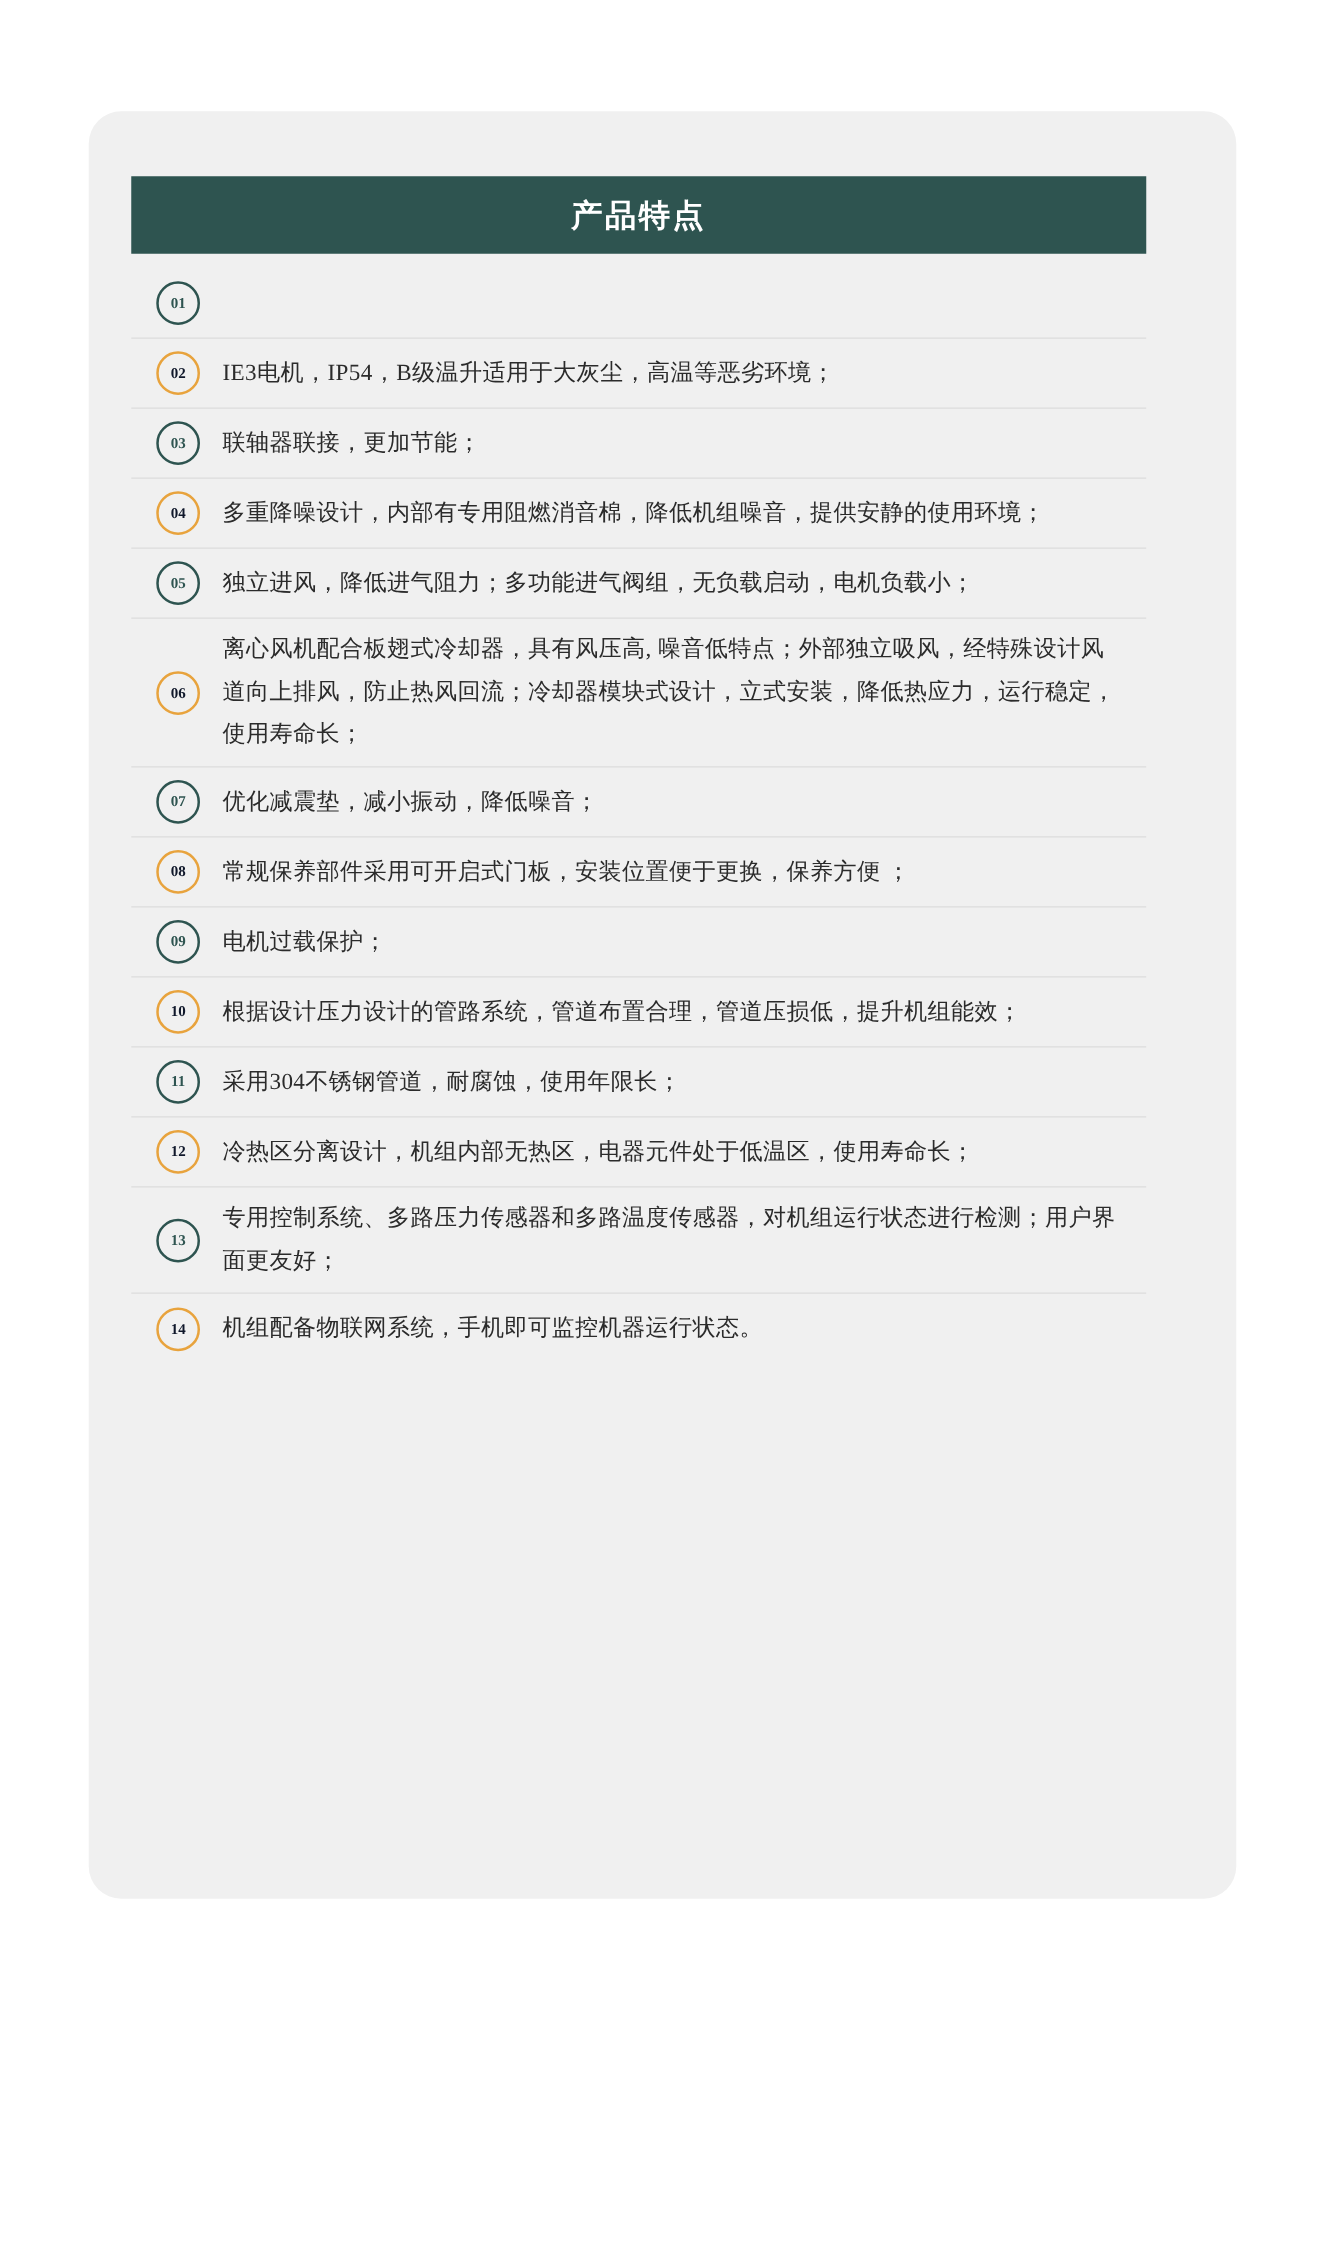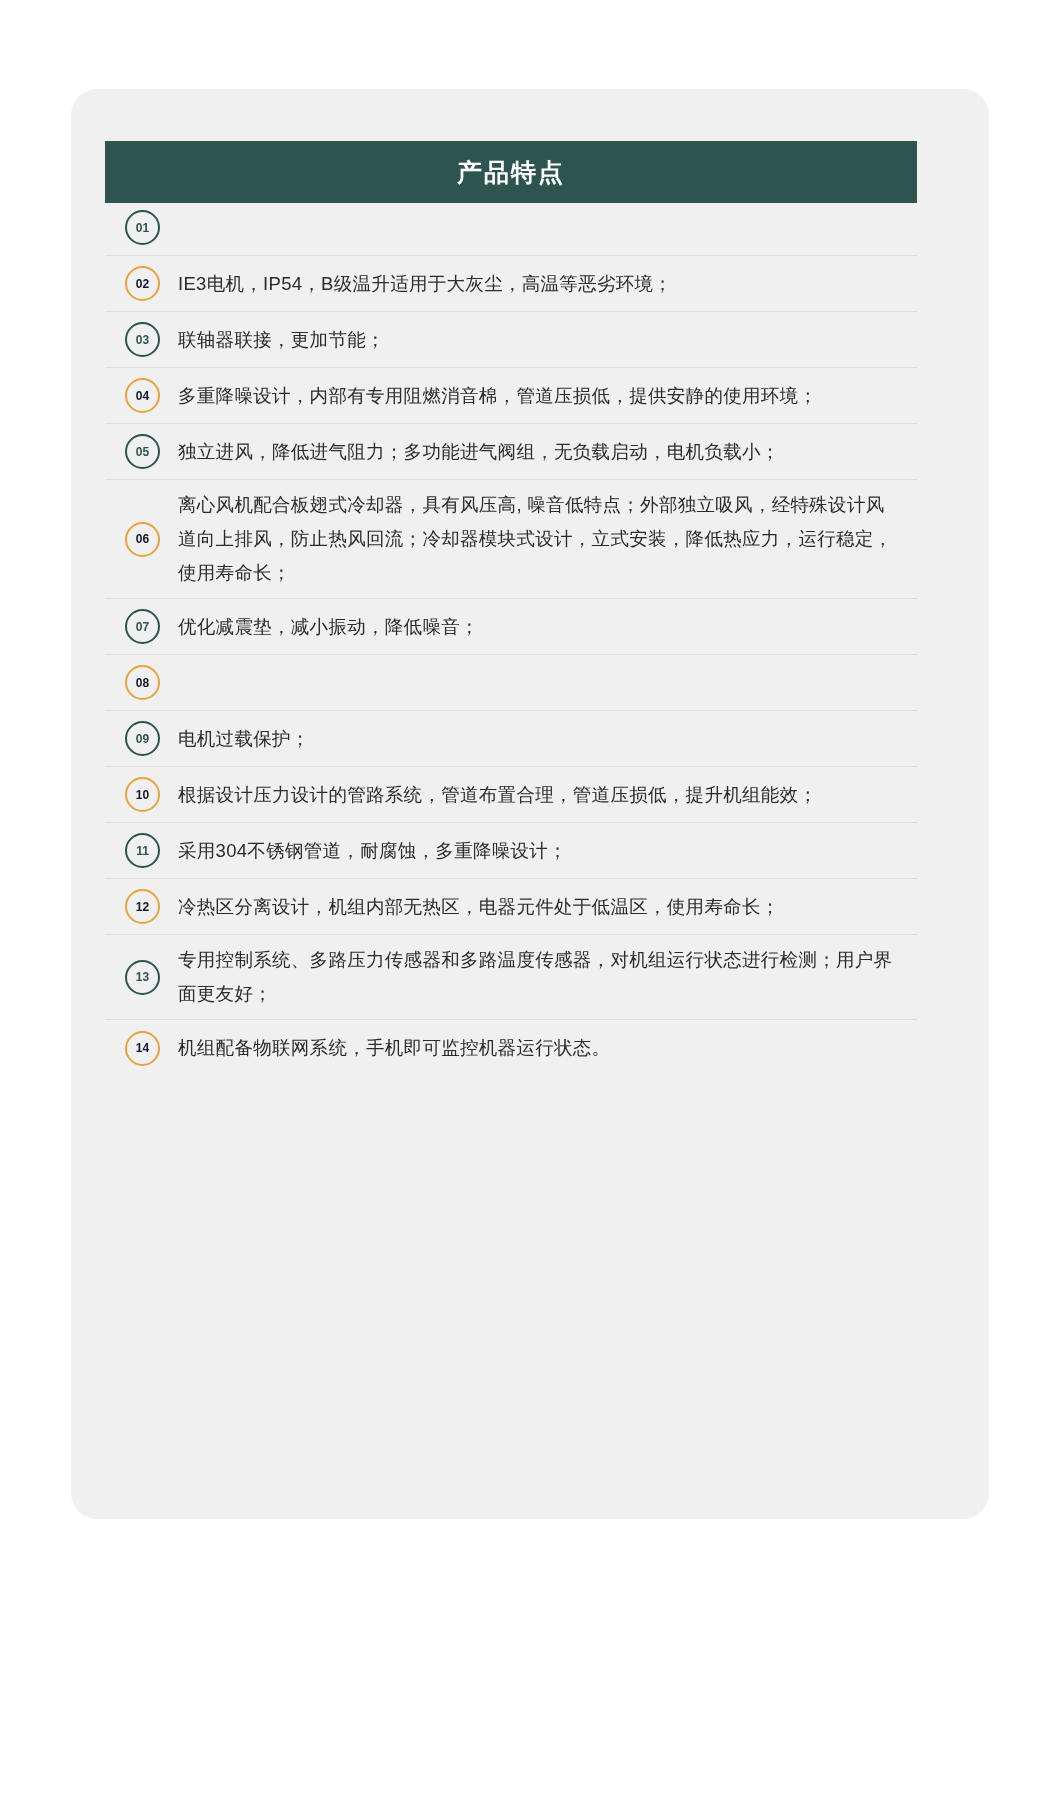--- a/index.html
+++ b/index.html
@@ -45,22 +45,23 @@
   .header-title {
     color: #ffffff;
     font-size: 25px;
     font-weight: bold;
     letter-spacing: 2px;
   }
 
   .list {
     position: absolute;
     left: 34px;
-    top: 111px;
+    top: 126px;
     width: 812px;
+    font-family: Liberation Serif, serif;
   }
 
   .row {
     display: flex;
     align-items: center;
     min-height: 56px;
     border-bottom: 1px solid #dcdcdc;
     padding: 8px 0;
     box-sizing: border-box;
   }
@@ -117,48 +118,49 @@
         <div class="row">
           <div class="badge orange">02</div>
           <div class="row-text">IE3电机，IP54，B级温升适用于大灰尘，高温等恶劣环境；</div>
         </div>
         <div class="row">
           <div class="badge">03</div>
           <div class="row-text">联轴器联接，更加节能；</div>
         </div>
         <div class="row">
           <div class="badge orange">04</div>
-          <div class="row-text">多重降噪设计，内部有专用阻燃消音棉，管道压损低，提供安静的使用环境；</div>
+          <div class="row-text">多重降噪设计，内部有专用阻燃消音棉，降低机组噪音，提供安静的使用环境；</div>
         </div>
         <div class="row">
           <div class="badge">05</div>
           <div class="row-text">独立进风，降低进气阻力；多功能进气阀组，无负载启动，电机负载小；</div>
         </div>
         <div class="row">
           <div class="badge orange">06</div>
           <div class="row-text">离心风机配合板翅式冷却器，具有风压高, 噪音低特点；外部独立吸风，经特殊设计风道向上排风，防止热风回流；冷却器模块式设计，立式安装，降低热应力，运行稳定，使用寿命长；</div>
         </div>
         <div class="row">
           <div class="badge">07</div>
           <div class="row-text">优化减震垫，减小振动，降低噪音；</div>
         </div>
         <div class="row">
           <div class="badge orange">08</div>
+          <div class="row-text">常规保养部件采用可开启式门板，安装位置便于更换，保养方便 ；</div>
         </div>
         <div class="row">
           <div class="badge">09</div>
           <div class="row-text">电机过载保护；</div>
         </div>
         <div class="row">
           <div class="badge orange">10</div>
           <div class="row-text">根据设计压力设计的管路系统，管道布置合理，管道压损低，提升机组能效；</div>
         </div>
         <div class="row">
           <div class="badge">11</div>
-          <div class="row-text">采用304不锈钢管道，耐腐蚀，多重降噪设计；</div>
+          <div class="row-text">采用304不锈钢管道，耐腐蚀，使用年限长；</div>
         </div>
         <div class="row">
           <div class="badge orange">12</div>
           <div class="row-text">冷热区分离设计，机组内部无热区，电器元件处于低温区，使用寿命长；</div>
         </div>
         <div class="row">
           <div class="badge">13</div>
           <div class="row-text">专用控制系统、多路压力传感器和多路温度传感器，对机组运行状态进行检测；用户界面更友好；</div>
         </div>
         <div class="row">

